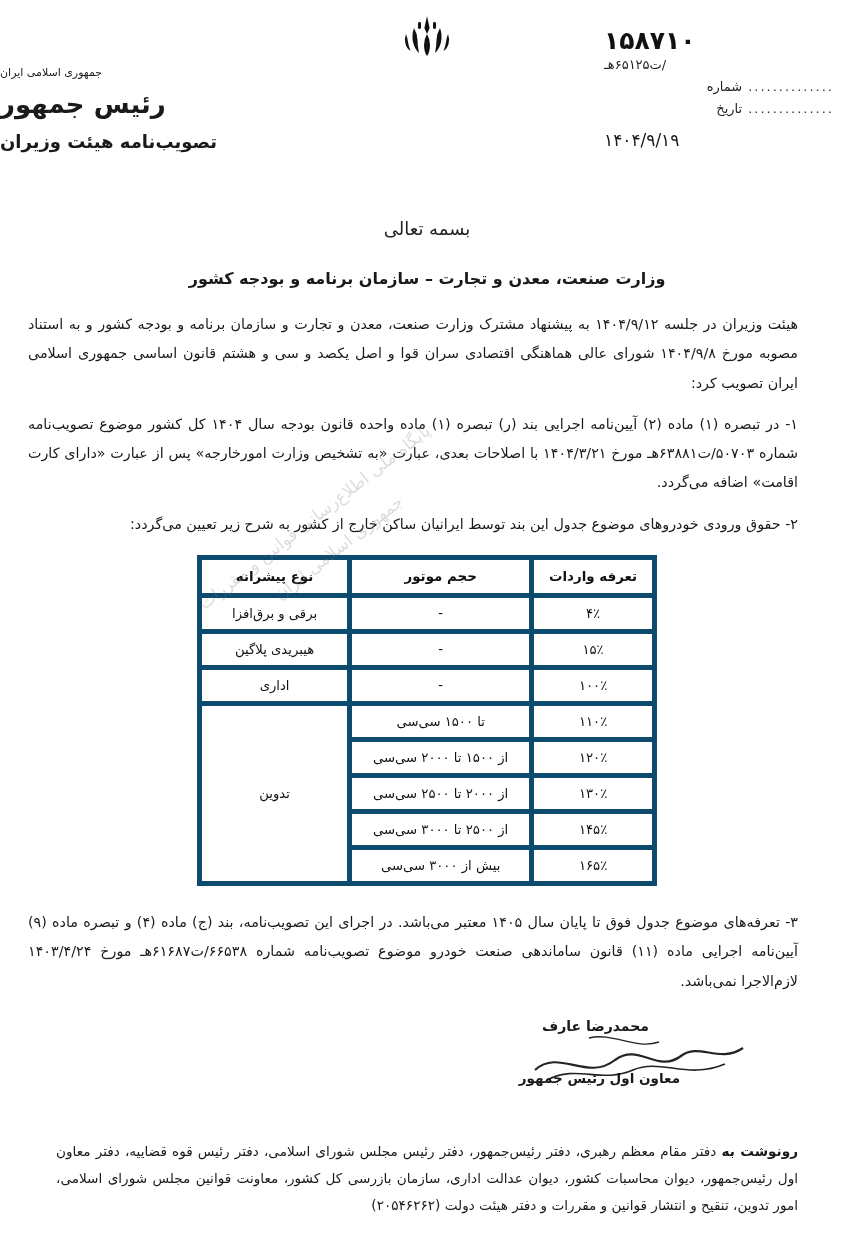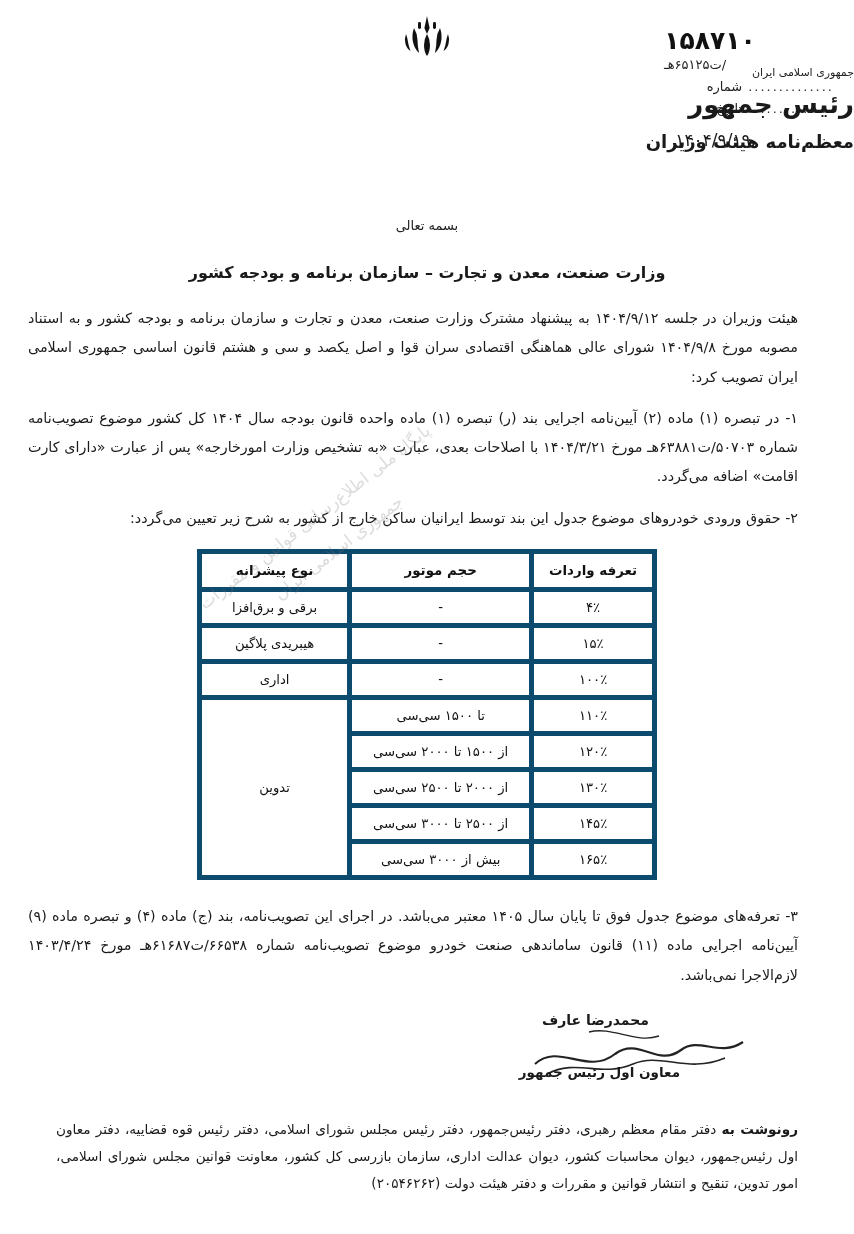--- a/index.html
+++ b/index.html
@@ -26,21 +26,21 @@
   
   .header {
     position: relative;
     height: 200px;
   }
   .stamp-block {
     position: absolute;
     top: 26px;
     right: 20px;
     width: 230px;
-    text-align: center;
+    text-align: left;
     direction: rtl;
   }
   .stamp-number {
     font-size: 25px;
     letter-spacing: 2px;
     font-weight: 600;
     color: #111;
     margin-right: 18px;
   }
   .stamp-sub {
@@ -68,21 +68,21 @@
     margin-top: 14px;
     margin-right: 12px;
     letter-spacing: 1px;
   }
 
   .emblem-block {
     position: absolute;
     top: 14px;
     left: 0;
     right: 0;
-    text-align: right;
+    text-align: left;
   }
   .emblem {
     display: block;
     margin: 0 auto;
   }
   .emblem-caption {
     font-size: 11px;
     color: #222;
     margin-top: 2px;
     letter-spacing: 0.5px;
@@ -98,21 +98,21 @@
     font-weight: 600;
     margin-top: 12px;
     letter-spacing: 0.5px;
   }
 
   .invocation {
     text-align: center;
     margin-top: 18px;
   }
   .invocation .l1 {
-    font-size: 13px;
+    font-size: 18px;
     color: #222;
   }
   .invocation .l2 {
     font-size: 13.5px;
     color: #222;
     margin-top: 6px;
   }
 
   .addressee {
     text-align: center;
@@ -184,21 +184,21 @@
   .squiggle {
     position: absolute;
     right: 95px;
     top: 12px;
     width: 230px;
     height: 56px;
     opacity: 0.92;
   }
 
   .cc-block {
-    margin: 12px 56px 0 56px;
+    margin: 28px 56px 0 56px;
     font-size: 13.6px;
     line-height: 2.0;
     text-align: justify;
     direction: rtl;
   }
   .cc-lead { font-weight: 700; }
 
   
   .watermark {
     position: absolute;
@@ -247,21 +247,21 @@
           <path d="M16 14 q-2.5 7 -1 14 q1.5 7 6 11 q-1.5 -7 -1.5 -13 q0 -6 -3.5 -12 Z"></path>
           <path d="M42 14 q2.5 7 1 14 q-1.5 7 -6 11 q1.5 -7 1.5 -13 q0 -6 3.5 -12 Z"></path>
           <path d="M8 20 q-2 5 -0.5 10 q1.5 5 5 7 q-2 -5 -2.5 -9 q-0.5 -4 -2 -8 Z"></path>
           <path d="M50 20 q2 5 0.5 10 q-1.5 5 -5 7 q2 -5 2.5 -9 q0.5 -4 2 -8 Z"></path>
           <rect x="20" y="8" width="3" height="7" rx="1.4"></rect>
           <rect x="35" y="8" width="3" height="7" rx="1.4"></rect>
         </g>
       </svg>
       <div class="emblem-caption">جمهوری اسلامی ایران</div>
       <div class="republic-title">رئیس جمهور</div>
-      <div class="decree-title">معظم‌نامه هیئت وزیران</div>
+      <div class="decree-title">تصویب‌نامه هیئت وزیران</div>
     </div>
   </div>
 
   <div class="invocation">
     <div class="l1">بسمه تعالی</div>
   </div>
 
   <div class="addressee">وزارت صنعت، معدن و تجارت – سازمان برنامه و بودجه کشور</div>
 
   <div class="body-text">

